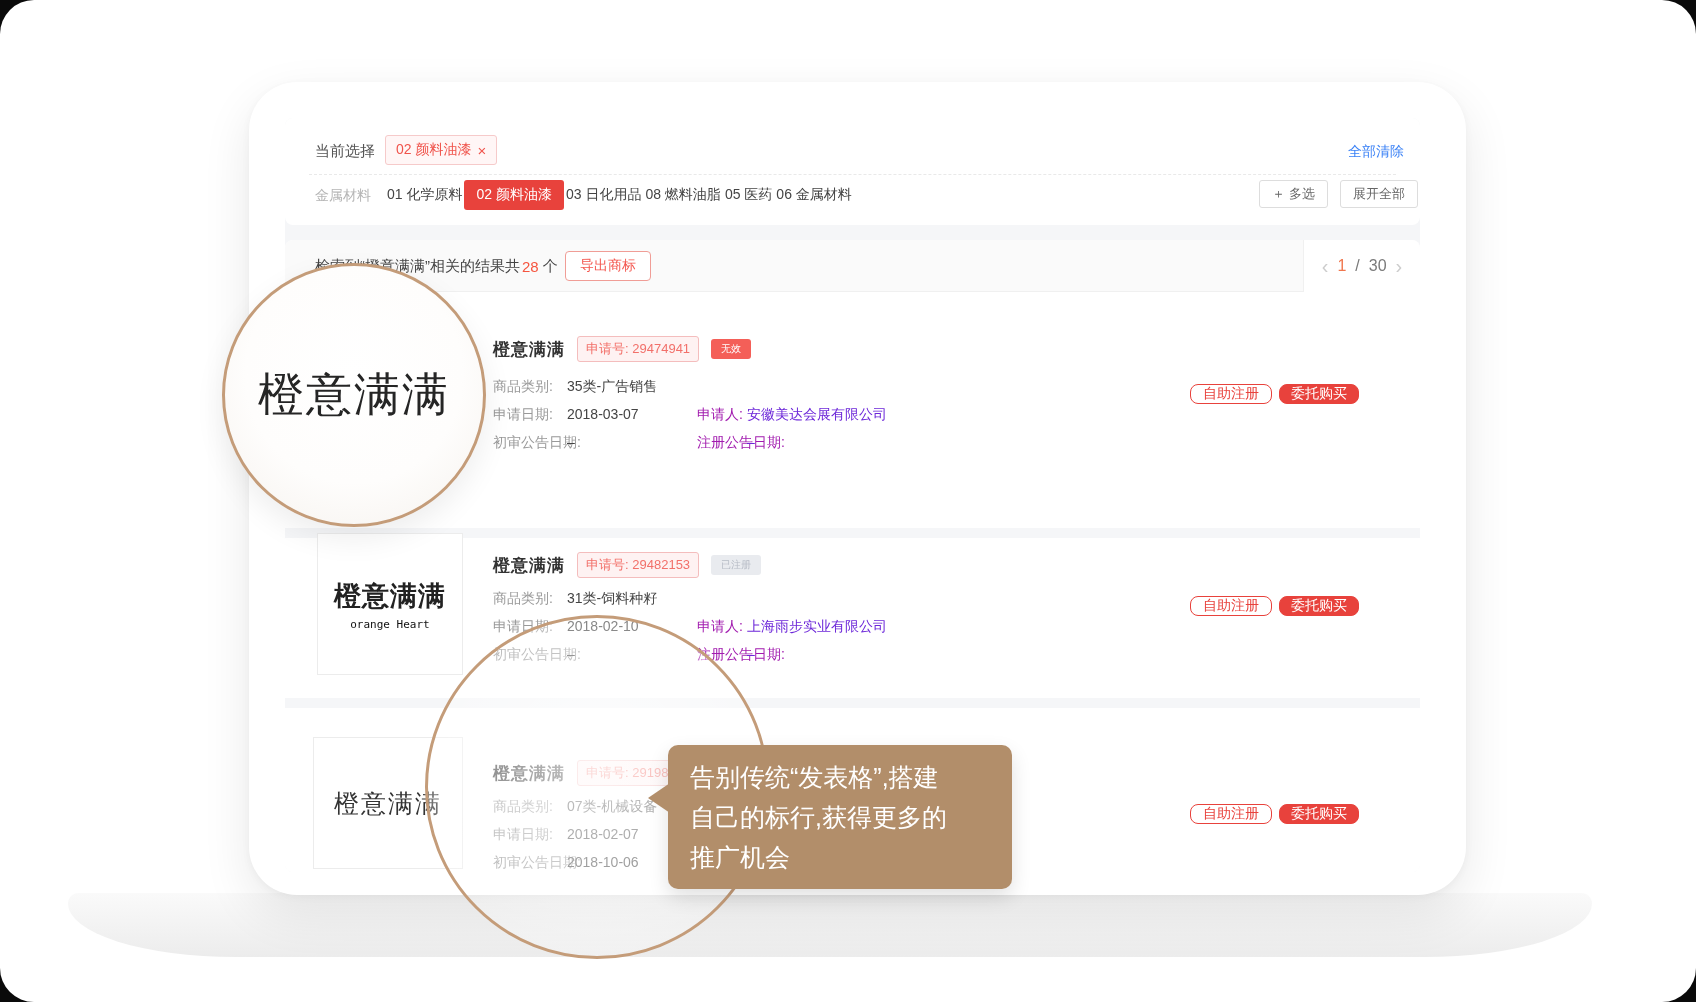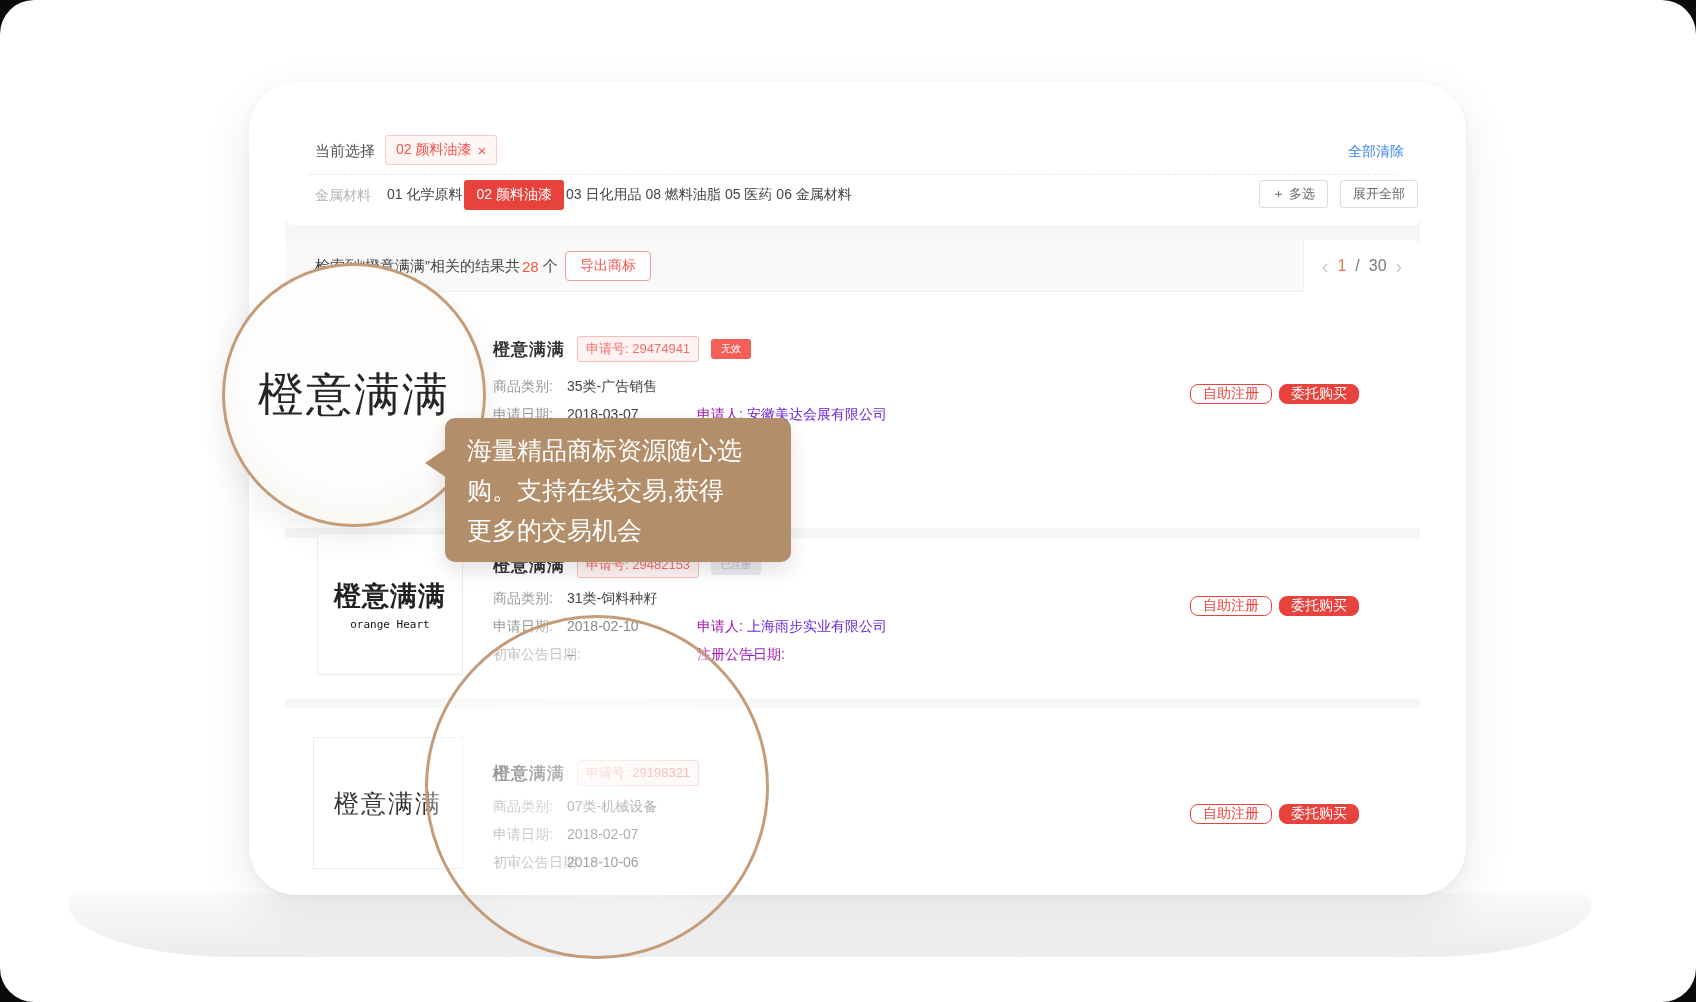--- a/index.html
+++ b/index.html
@@ -238,19 +238,19 @@
             <span class="mark-main">橙意满满</span>
           </div>
         </div>
 
       </div>
     </div>
 
     <div class="mag-circle circle1">
       <span class="mag-text">橙意满满</span>
     </div>
-    <div class="tooltip tt1">海量精品商标资源随心选
-购。支持在线交易,获得
-更多的交易机会</div>
 
     <div class="mag-circle circle2"></div>
+    <div class="tooltip tt2">告别传统“发表格”,搭建
+自己的标行,获得更多的
+推广机会</div>
   </div>
 </div>
 
 </body></html>

